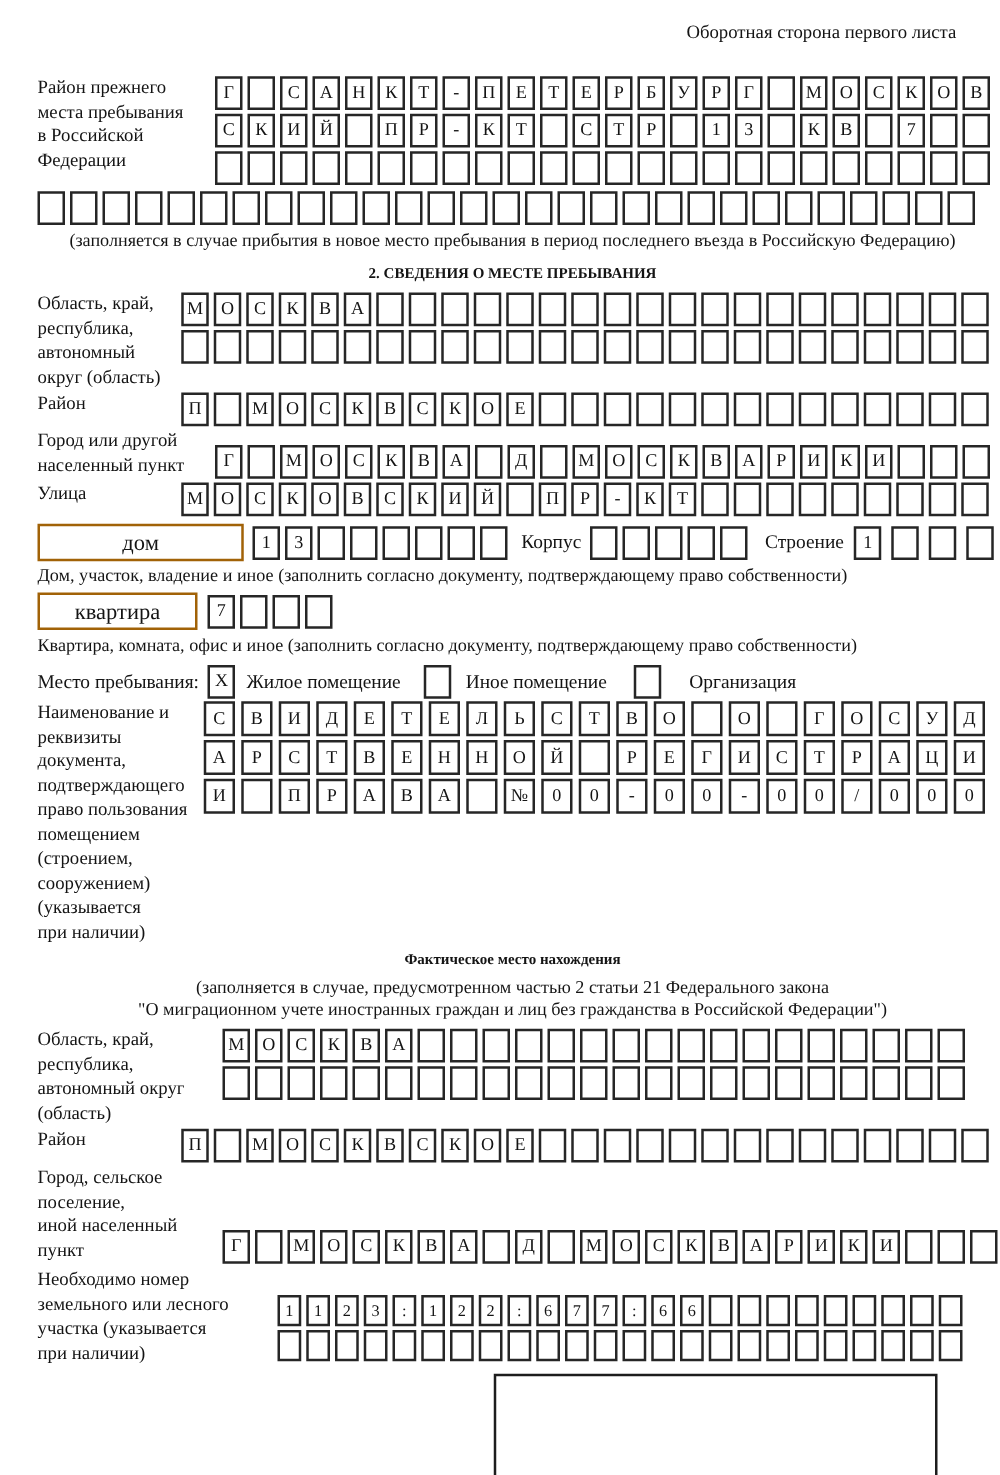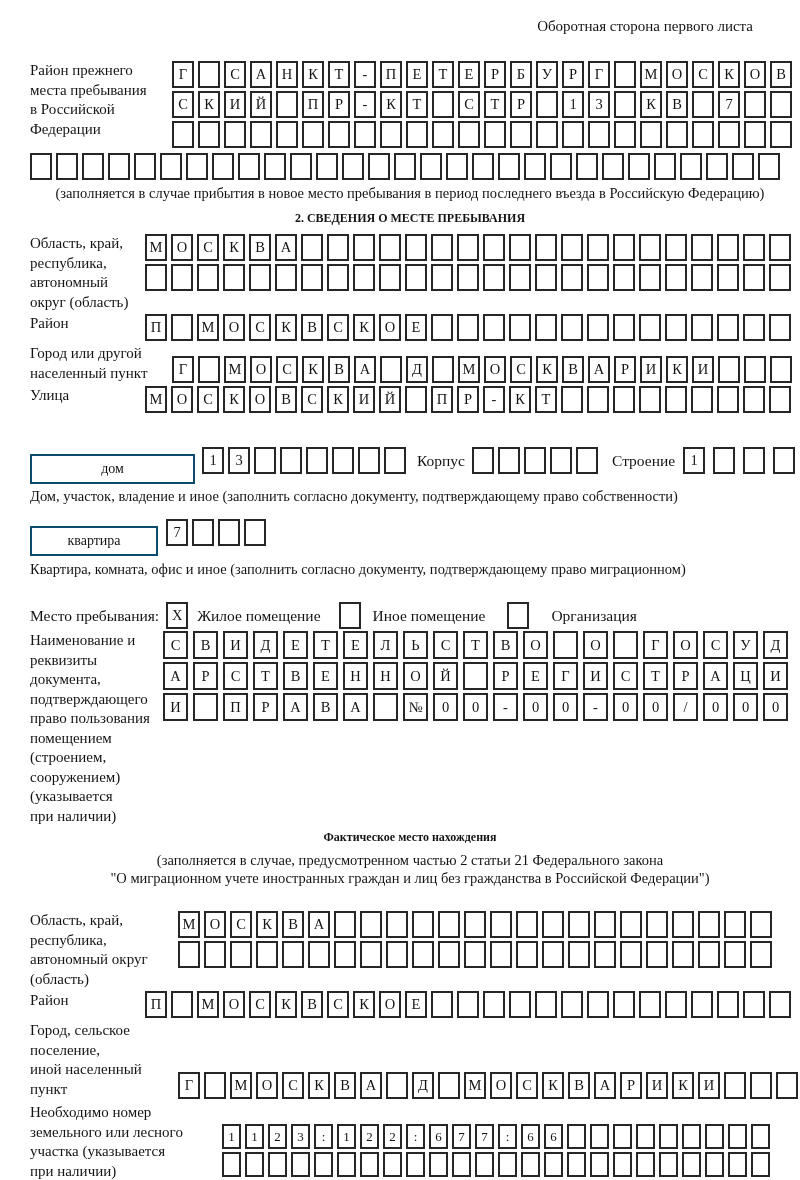--- a/index.html
+++ b/index.html
@@ -1,48 +1,48 @@
 <!DOCTYPE html>
 <html><head>
 <meta charset="utf-8">
 <style>
   html,body{margin:0;padding:0;background:#fff;}
   .page{
     position:relative;width:800px;height:1180px;box-sizing:border-box;
-    padding:14px 12px 0 30px;background:#fff;overflow:hidden;
+    padding:14px 0 0 30px;background:#fff;overflow:hidden;
     font-family:"Liberation Serif","DejaVu Serif",serif;color:#141414;
   }
   .header-note{text-align:right;font-size:15px;margin:4px 35px 26px 0;}
   .field{display:flex;}
   .label{font-size:15px;line-height:19.5px;flex:0 0 auto;}
   .w115{width:115px}.w133{width:133px}.w142{width:142px}.w148{width:148px}.w192{width:192px}
   .rows>.boxes{margin-bottom:3px;}
   .boxes{display:flex;gap:4px;}
   .cell{
     box-sizing:border-box;width:22px;height:27px;border:2px solid #262626;
     display:inline-flex;align-items:center;justify-content:center;
     font-size:14.5px;flex:0 0 auto;background:#fff;
   }
   .boxes.wide{gap:5px}.boxes.wide .cell{width:25px;height:28px;}
   .boxes.narrow{gap:4px}.boxes.narrow .cell{width:19px;height:25px;font-size:13px;}
   .boxes.gapped{gap:8px}
   .caption{font-size:14.5px;line-height:18px;}
   .caption.center{text-align:center;width:760px;}
   .section-title{font-size:12px;font-weight:700;text-align:center;width:760px;margin:9px 0 8px;}
   .named-box{
-    box-sizing:border-box;border:2px solid #0c4a6e;height:30px;
-    display:flex;align-items:center;justify-content:center;font-size:14px;flex:0 0 auto;margin-top:17px;
+    box-sizing:border-box;border:2px solid #a16207;height:30px;
+    display:flex;align-items:center;justify-content:center;font-size:18px;flex:0 0 auto;
   }
   .inline-row{display:flex;align-items:center;}
   .mid{align-items:flex-end;}
   .olabel{font-size:15.5px;}
   .note-center{font-size:14.5px;width:480px;margin-left:30px;text-align:center;}
   .stamp-wrap{margin-left:332px;width:420px;text-align:center;}
   .stamp-box{box-sizing:border-box;width:355px;height:174px;border:2.5px solid #1d1d1d;margin:4px auto 8px;}
-  .mb2{margin-bottom:2px}.mb3{margin-bottom:3px}.mb4{margin-bottom:4px}.mb6{margin-bottom:24px}.mb8{margin-bottom:8px}
+  .mb2{margin-bottom:2px}.mb3{margin-bottom:3px}.mb4{margin-bottom:4px}.mb6{margin-bottom:6px}.mb8{margin-bottom:8px}
   .mt2{margin-top:2px}.mt6{margin-top:6px}
 </style>
 </head>
 <body>
 
 <div class="page">
 
   <div class="header-note">Оборотная сторона первого листа</div>
 
   <div class="field">
@@ -360,21 +360,21 @@
 
   <div class="inline-row mb4">
     <div class="named-box" style="width:128px;margin-right:8px;">квартира</div>
     <div class="boxes">
         <span class="cell">7</span>
         <span class="cell"></span>
         <span class="cell"></span>
         <span class="cell"></span>
       </div>
   </div>
-  <div class="caption mb6">Квартира, комната, офис и иное (заполнить согласно документу, подтверждающему право миграционном)</div>
+  <div class="caption mb6">Квартира, комната, офис и иное (заполнить согласно документу, подтверждающему право собственности)</div>
 
   <div class="inline-row mb2">
     <div class="olabel">Место пребывания:</div>
     <div class="boxes" style="margin:0 9px 0 7px;">
         <span class="cell">X</span>
       </div>
     <div class="olabel">Жилое помещение</div>
     <div class="boxes" style="margin:0 12px 0 18px;">
         <span class="cell"></span>
       </div>

